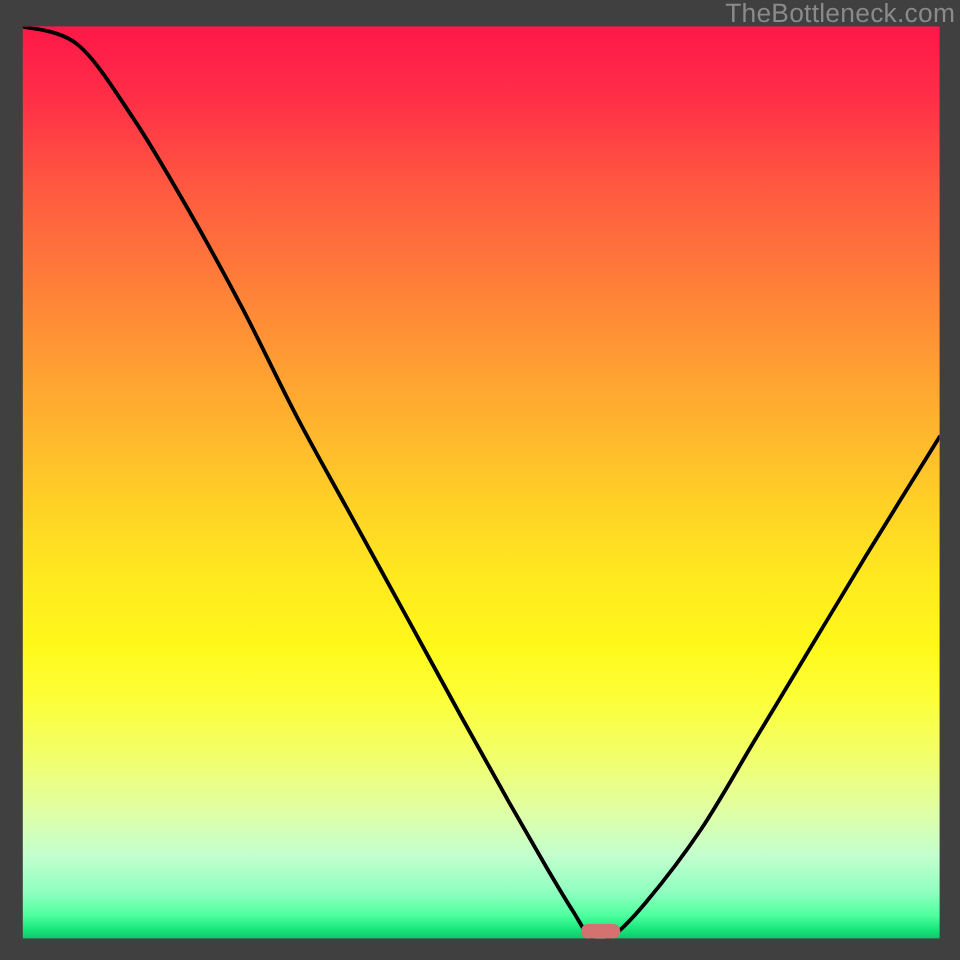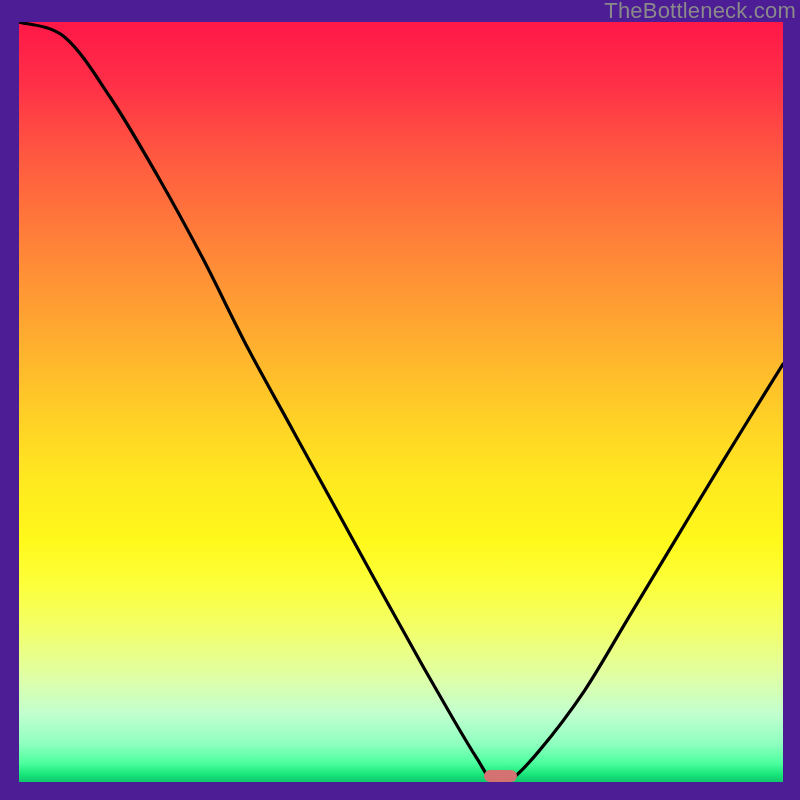--- a/index.html
+++ b/index.html
@@ -9,21 +9,21 @@
     height: 800px;
     background: #000;
     overflow: hidden;
   }
   .frame {
     position: absolute;
     left: 0;
     top: 0;
     width: 800px;
     height: 800px;
-    background: #4c1d95;
+    background: #404040;
     text-decoration: underline;
   }
   .plot-area {
     position: absolute;
     left: 19px;
     top: 22px;
     width: 764px;
     height: 760px;
     background: linear-gradient(to bottom,
       #ff1848 0%,

